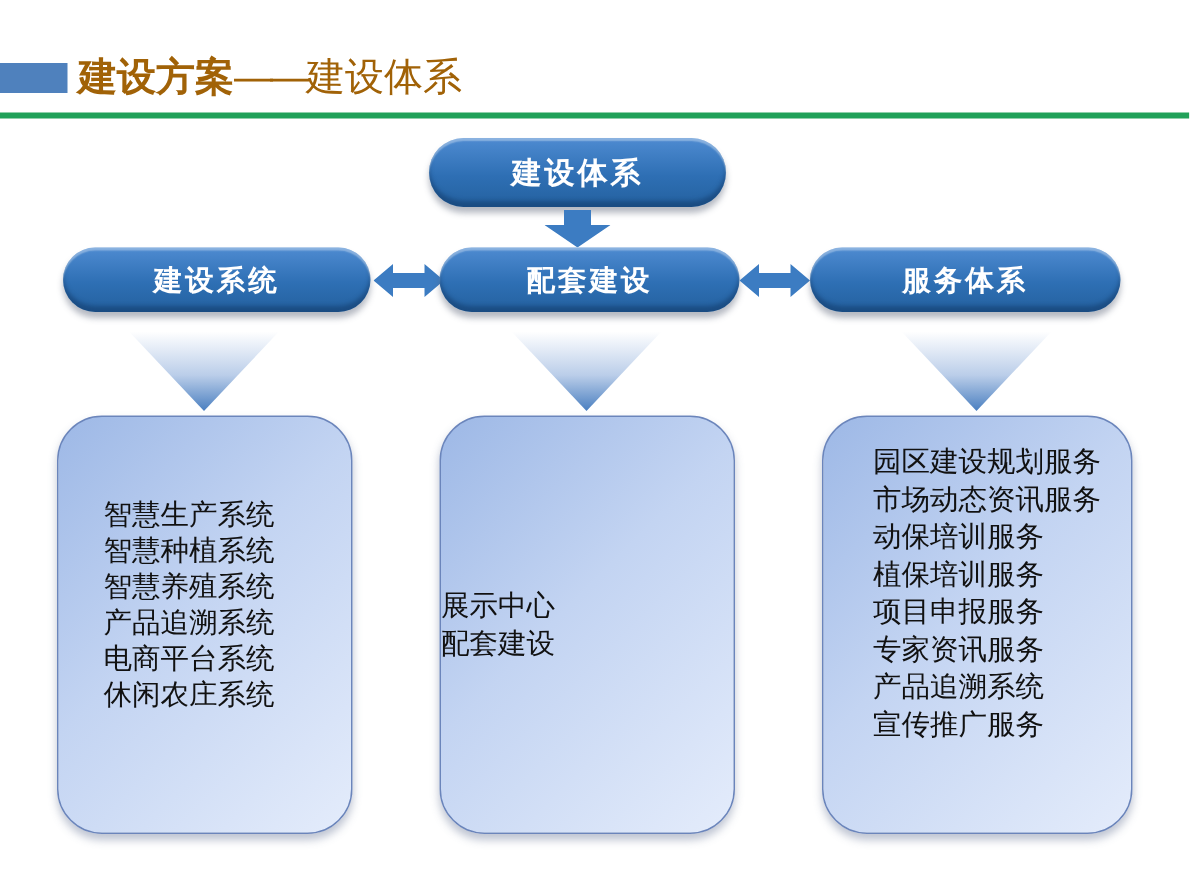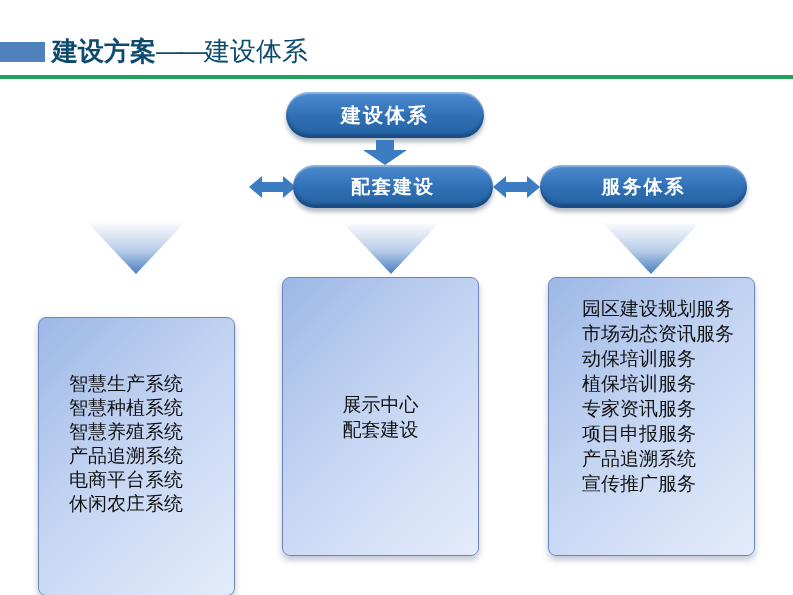--- a/index.html
+++ b/index.html
@@ -11,21 +11,21 @@
     font-family:"Liberation Sans","DejaVu Sans",sans-serif;
   }
 
   
   .accent-bar{
     position:absolute;left:0;top:42px;width:45px;height:20px;
     background:#4f81bd;
   }
   .page-title{
     position:absolute;left:52px;top:36px;height:30px;line-height:30px;
-    font-size:26px;color:#0c4a6e;white-space:nowrap;
+    font-size:26px;color:#a16207;white-space:nowrap;
   }
   .t-bold{font-weight:700;}
   .t-dash{font-weight:400;letter-spacing:-2px;}
   .t-rest{font-weight:400;}
   .green-line{
     position:absolute;left:0;top:75px;width:793px;height:4px;
     background:#21a159;
   }
 
   
@@ -58,28 +58,28 @@
         rgba(190,210,235,0) 0%,
         rgba(130,165,215,.55) 55%,
         #4a7fc0 100%);
   }
   .pointer-1{left:86px;}
   .pointer-2{left:341px;}
   .pointer-3{left:601px;}
 
   
   .panel{
-    position:absolute;top:277px;height:279px;border-radius:8px;
+    position:absolute;top:277px;height:279px;border-radius:30px;
     border:1.5px solid #6b85bb;box-sizing:border-box;
     background:linear-gradient(135deg,#9db8e6 0%,#c3d4f2 45%,#e4ecfb 100%);
     box-shadow:0 4px 6px rgba(110,125,155,.45);
     color:#111111;font-size:19px;
   }
-  .panel-1{left:38px;width:197px;margin-top:40px;}
-  .panel-2{left:282px;width:197px;display:flex;align-items:center;justify-content:center;font-family:Liberation Serif, serif;}
+  .panel-1{left:38px;width:197px;}
+  .panel-2{left:293px;width:197px;display:flex;align-items:center;font-family:Liberation Serif, serif;}
   .panel-3{left:548px;width:207px;}
   .panel-1 .list{padding:54px 0 0 30px;line-height:24px;}
   .panel-2 .list{text-align:center;line-height:25px;}
   .panel-3 .list{padding:18px 0 0 33px;line-height:25px;}
   .list-line{white-space:nowrap;}
 </style>
 </head>
 <body>
 
 <div class="slide">
@@ -91,20 +91,23 @@
   <div class="green-line"></div>
 
   <div class="pill pill-root">
     <span>建设体系</span>
   </div>
 
   <svg class="arrow-svg down-arrow" width="44" height="25" viewBox="0 0 44 25">
     <path d="M13 0 H31 V10 H44 L22 25 L0 10 H13 Z" fill="#3c7cc2"></path>
   </svg>
 
+  <div class="pill pill-row pill-1">
+    <span>建设系统</span>
+  </div>
   <svg class="arrow-svg h-arrow-1" width="47" height="22" viewBox="0 0 47 22">
     <path d="M0 11 L13 0 V6 H34 V0 L47 11 L34 22 V16 H13 V22 Z" fill="#3c7cc2"></path>
   </svg>
   <div class="pill pill-row pill-2">
     <span>配套建设</span>
   </div>
   <svg class="arrow-svg h-arrow-2" width="47" height="22" viewBox="0 0 47 22">
     <path d="M0 11 L13 0 V6 H34 V0 L47 11 L34 22 V16 H13 V22 Z" fill="#3c7cc2"></path>
   </svg>
   <div class="pill pill-row pill-3">
@@ -130,20 +133,20 @@
         <div class="list-line">展示中心</div>
         <div class="list-line">配套建设</div>
       </div>
   </div>
   <div class="panel panel-3">
     <div class="list">
         <div class="list-line">园区建设规划服务</div>
         <div class="list-line">市场动态资讯服务</div>
         <div class="list-line">动保培训服务</div>
         <div class="list-line">植保培训服务</div>
+        <div class="list-line">项目申报服务</div>
         <div class="list-line">专家资讯服务</div>
-        <div class="list-line">项目申报服务</div>
         <div class="list-line">产品追溯系统</div>
         <div class="list-line">宣传推广服务</div>
       </div>
   </div>
 
 </div>
 
 </body></html>

